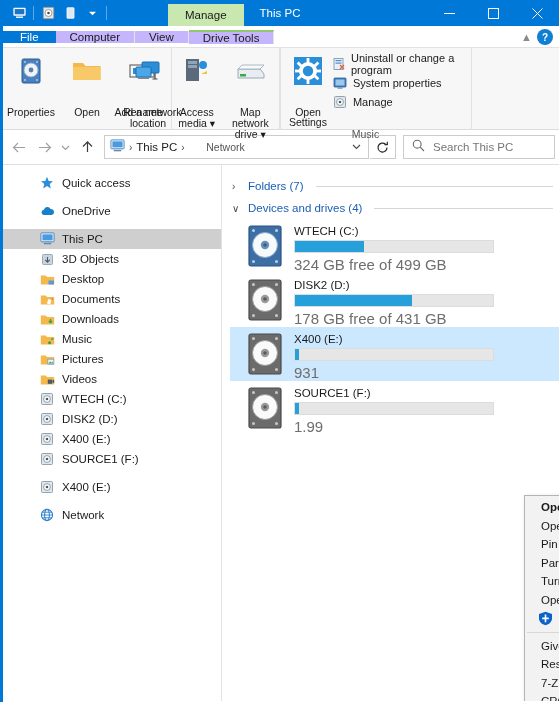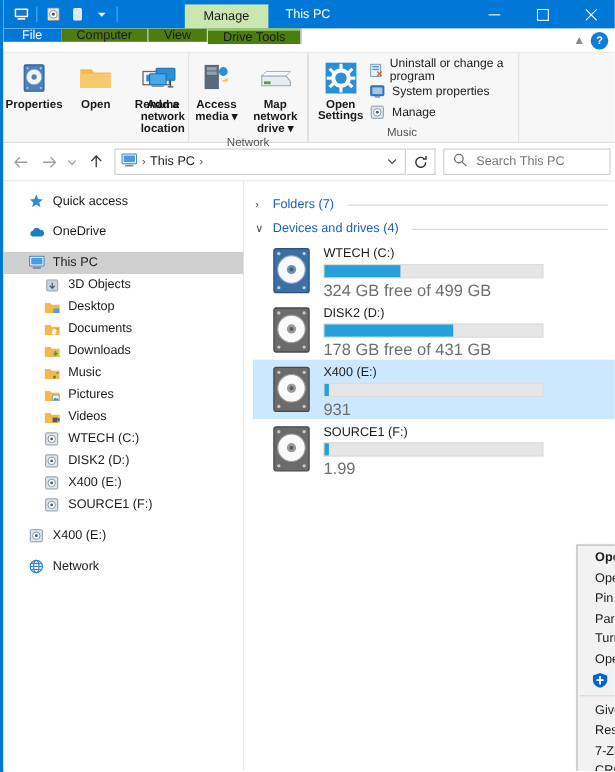--- a/index.html
+++ b/index.html
@@ -60,31 +60,31 @@
     display: flex; align-items: center; justify-content: center;
     color: #ffffff; font-size: 12px;
   }
   .wc svg { display: block; }
 
   
   .ribbon-tabs {
     height: 22px;
     background: #ffffff;
     display: flex;
-    align-items: flex-start;
+    align-items: center;
     position: relative;
     border-bottom: 1px solid #dededede;
   }
   .rtab {
     font-size: 11.5px;
     color: #1a1a1a;
     padding: 0 14px;
     display: flex; align-items: center;
     border-right: 1px solid #e4e4e4;
-    background: #4d7c0f;
+    background: #c4b5fd;
   }
   .rtab.file {
     background: #0078d7; color: #ffffff;
     padding: 0 17px;
     border-right: none;
   }
   .rtab.ctxtab { border-top: 2px solid #8ec96a; }
   .rtab-filler { flex: 1; border-bottom: none; }
   .ribbon-right {
     position: absolute; right: 2px; top: 0;
@@ -118,21 +118,21 @@
     text-align: center; font-size: 10.5px; color: #555;
   }
   .bigbtn {
     width: 56px;
     display: flex; flex-direction: column; align-items: center;
     padding: 2px 1px 0 1px;
     font-size: 10.5px; color: #1a1a1a; text-align: center;
     line-height: 11px;
   }
   .bigbtn .bico { height: 34px; display: flex; align-items: center; justify-content: center; }
-  .bigbtn .blbl { margin-top: 2px; font-weight: bold; }
+  .bigbtn .blbl { margin-top: 19px; }
   .smallrow {
     display: flex; align-items: center; gap: 5px;
     font-size: 11px; color: #1a1a1a; height: 19px;
     padding-left: 4px;
   }
   .smallrow .sico { width: 16px; height: 16px; display: flex; align-items: center; justify-content: center; }
 
   
   .addrbar {
     height: 34px; background: #ffffff;
@@ -188,21 +188,21 @@
     background: #ffffff;
     border-right: 1px solid #e3e3e3;
     padding-top: 8px;
     overflow: hidden;
   }
   .navitem {
     height: 20px;
     display: flex; align-items: center;
     gap: 7px;
     font-size: 11.5px; color: #1a1a1a;
-    padding-left: 22px;
+    padding-left: 36px;
   }
   .navitem.lvl2 { padding-left: 36px; }
   .navitem.sel { background: #cfcfcf; }
   .navitem .nico { width: 16px; height: 16px; display: flex; align-items: center; justify-content: center; flex: none; }
   .navgap { height: 8px; }
 
   .content {
     flex: 1;
     background: #ffffff;
     padding: 10px 0 0 8px;

